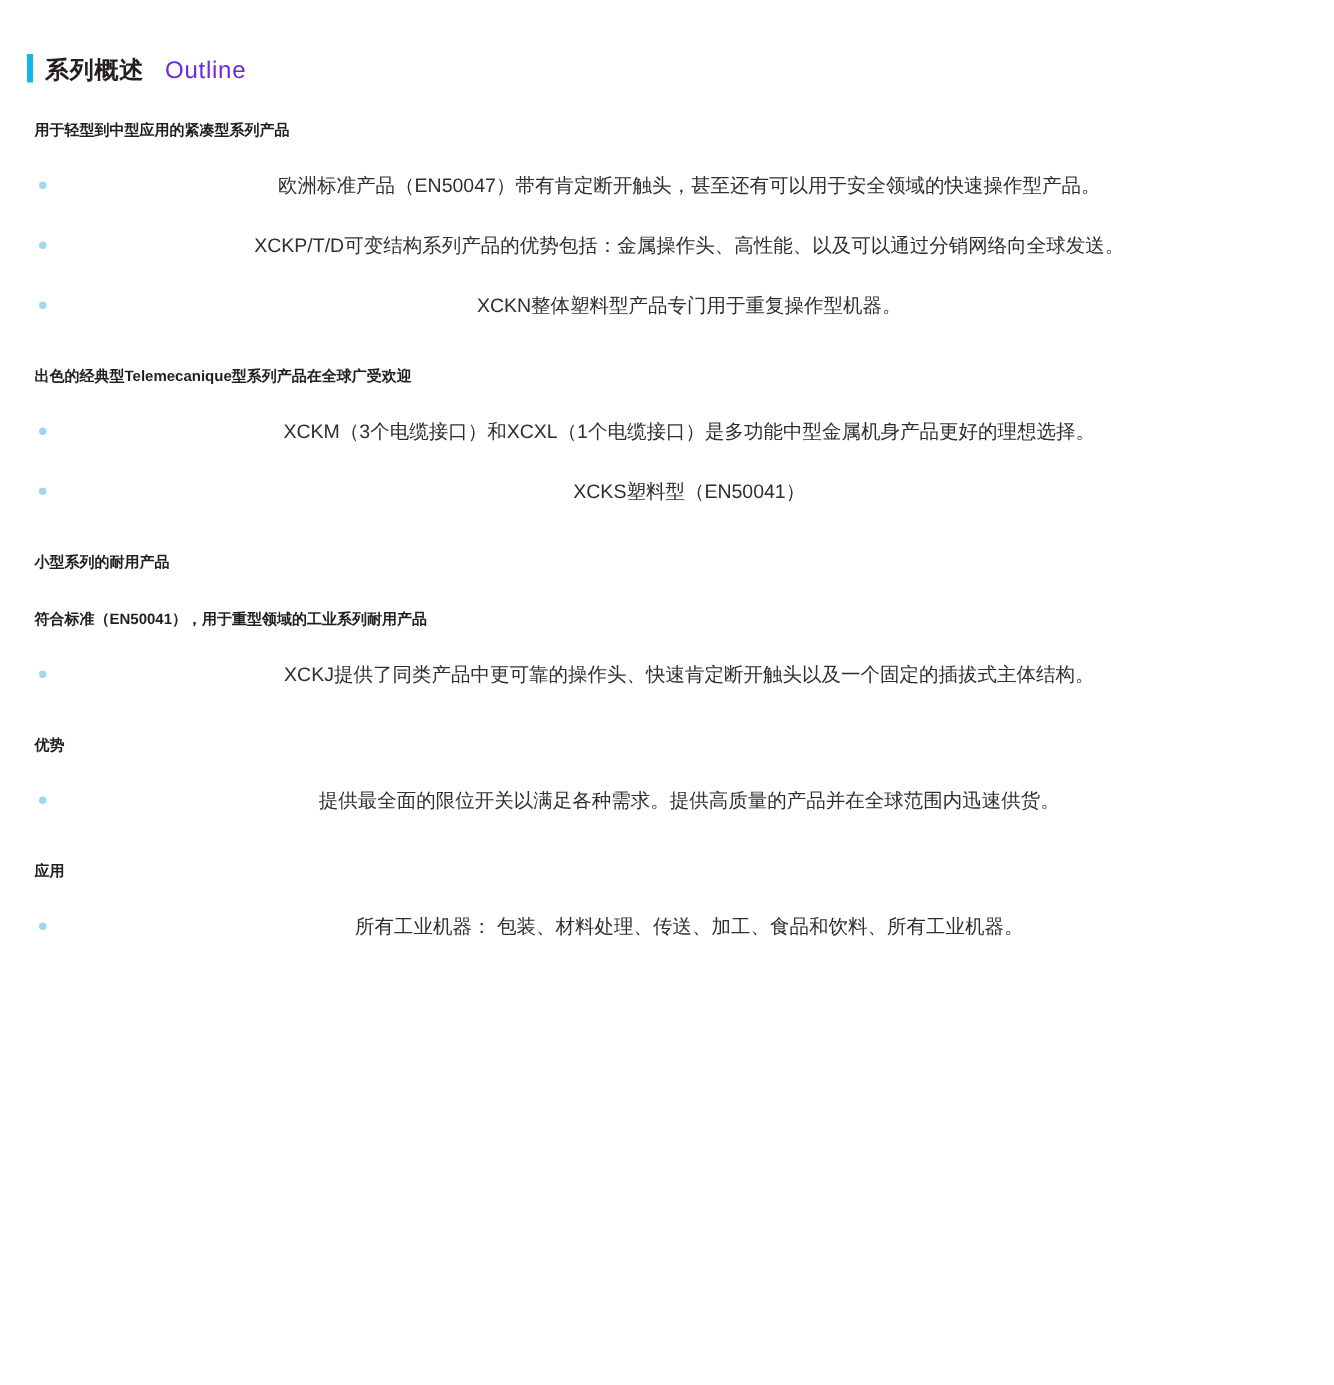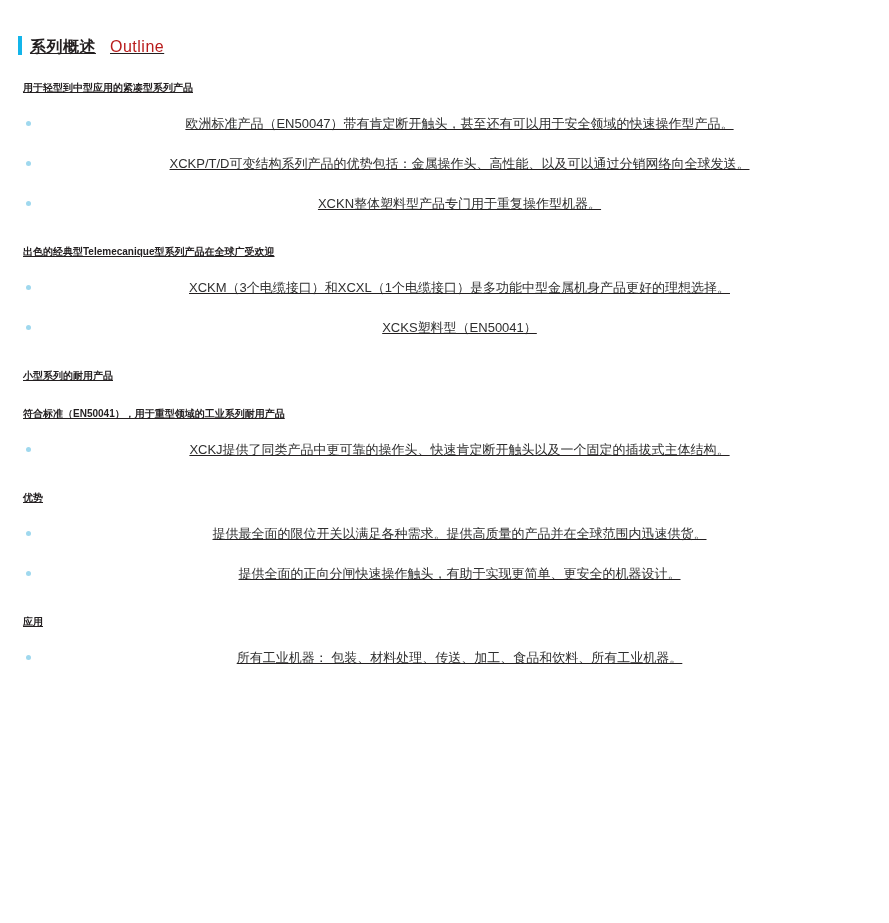--- a/index.html
+++ b/index.html
@@ -13,21 +13,20 @@
     font-family: "Liberation Sans", "DejaVu Sans", sans-serif;
     color: #231f20;
     overflow: hidden;
   }
   .page {
     position: relative;
     width: 889px;
     height: 753px;
     box-sizing: border-box;
     padding: 0 18px;
-    text-decoration: underline;
   }
 
   
   .section-header {
     display: flex;
     align-items: baseline;
     padding-top: 33px;
     padding-bottom: 4px;
   }
   .header-bar {
@@ -40,21 +39,21 @@
     flex: none;
   }
   .header-cn {
     font-size: 16px;
     font-weight: bold;
     color: #231f20;
     letter-spacing: 0.5px;
   }
   .header-en {
     font-size: 16px;
-    color: #b91c1c;
+    color: #6d28d9;
     margin-left: 14px;
     font-weight: normal;
     letter-spacing: 0.5px;
   }
 
   
   .content {
     padding-top: 16px;
   }
   .block {
@@ -130,21 +129,20 @@
       <div class="block-title">符合标准（EN50041），用于重型领域的工业系列耐用产品</div>
       <ul class="bullet-list">
         <li class="bullet-item">XCKJ提供了同类产品中更可靠的操作头、快速肯定断开触头以及一个固定的插拔式主体结构。</li>
       </ul>
     </div>
 
     <div class="block">
       <div class="block-title">优势</div>
       <ul class="bullet-list">
         <li class="bullet-item">提供最全面的限位开关以满足各种需求。提供高质量的产品并在全球范围内迅速供货。</li>
-        <li class="bullet-item">提供全面的正向分闸快速操作触头，有助于实现更简单、更安全的机器设计。</li>
       </ul>
     </div>
 
     <div class="block">
       <div class="block-title">应用</div>
       <ul class="bullet-list">
         <li class="bullet-item">所有工业机器： 包装、材料处理、传送、加工、食品和饮料、所有工业机器。</li>
       </ul>
     </div>
 

